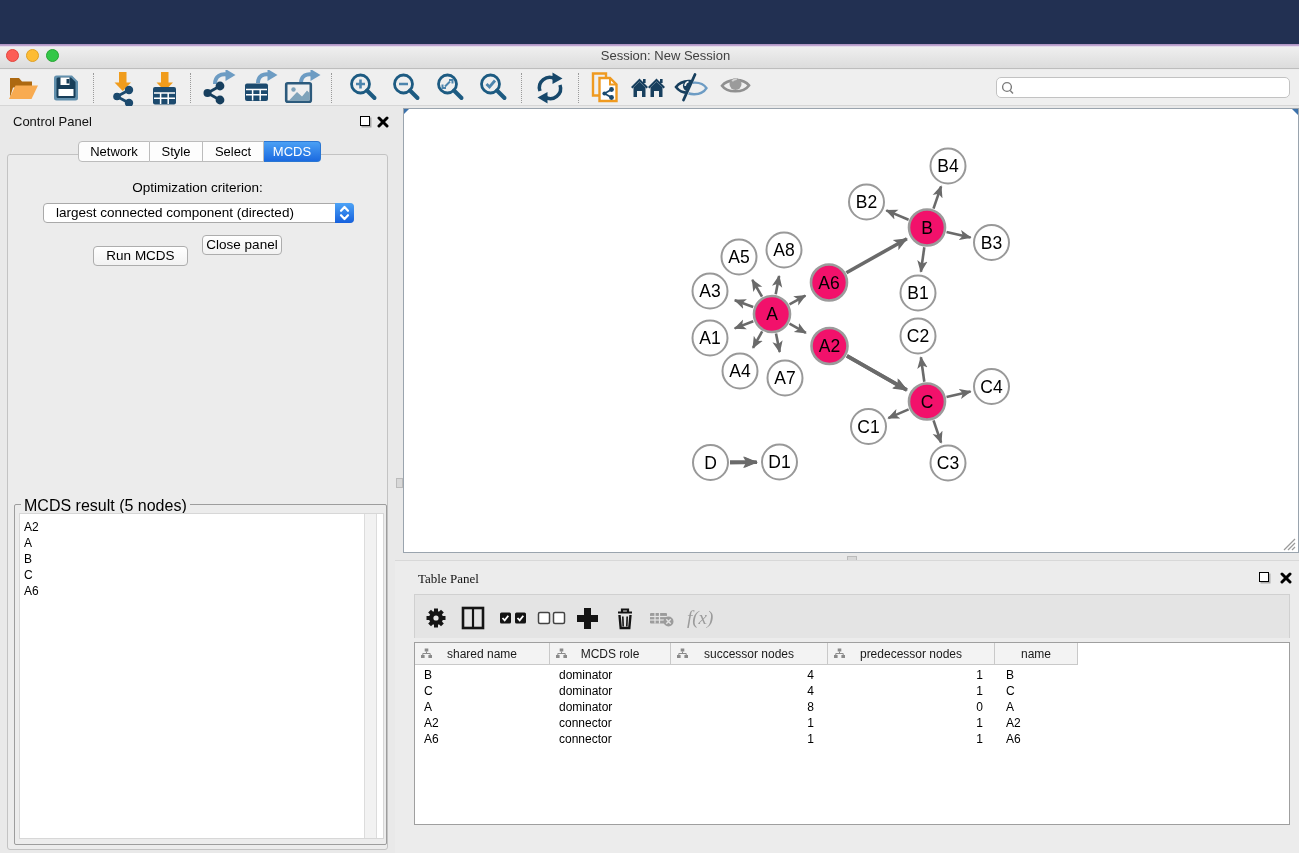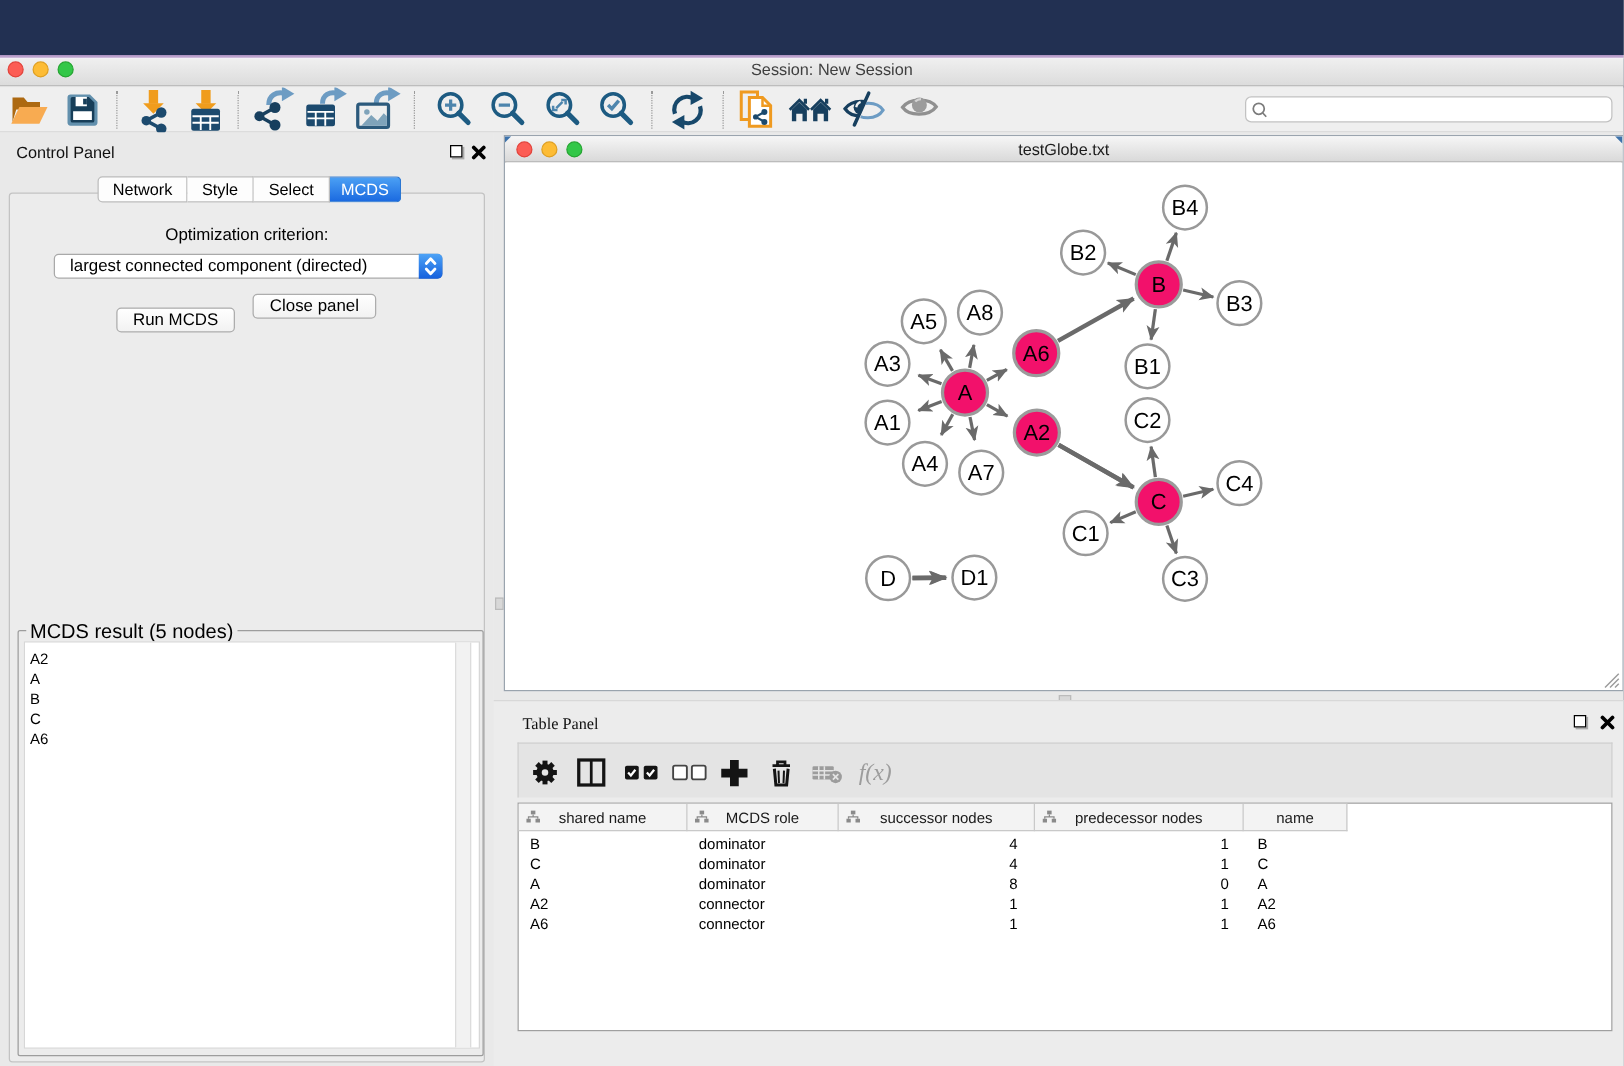--- a/index.html
+++ b/index.html
@@ -286,44 +286,38 @@
       <div class="step">
           <svg width="19" height="20" viewBox="0 0 19 20">
             <g fill="none" stroke="#fff" stroke-width="2.2" stroke-linecap="round" stroke-linejoin="round">
               <path d="M6,7.8 L9.5,4 L13,7.8"></path>
               <path d="M6,12.2 L9.5,16 L13,12.2"></path>
             </g>
           </svg>
         </div>
     </div>
     <div class="btn" style="left:93px; top:140px; width:95px;">Run MCDS</div>
-    <div class="btn" style="left:202px; top:129px; width:99px;">Close panel</div>
+    <div class="btn" style="left:202px; top:129px; width:80px;">Close panel</div>
     <div id="groupbox">
       <div class="glab">MCDS result (5 nodes)</div>
       <div id="mlist">
         <div class="it">A2</div>
           <div class="it">A</div>
           <div class="it">B</div>
           <div class="it">C</div>
           <div class="it">A6</div>
         <div class="sb"></div>
       </div>
     </div>
   </div>
 
   <div id="desk"></div>
   <div class="grip" style="left:396px; top:434px; width:7px; height:10px; background:#d8d8d8; border:1px solid #bbb;"></div>
   <div class="grip" style="left:847px; top:512px; width:10px; height:7px; background:#d8d8d8; border:1px solid #bbb;"></div>
   <div id="netwin">
-    <div class="wtb">
-      <div class="tl t1" style="left:9px"></div>
-        <div class="tl t2" style="left:29px"></div>
-        <div class="tl t3" style="left:49px"></div>
-      <div class="ttl">testGlobe.txt</div>
-    </div>
     <div id="canvas">
       <svg width="892" height="422" viewBox="0 0 892 422">
       <defs>
         <marker id="ar1" markerUnits="userSpaceOnUse" markerWidth="14" markerHeight="12" refX="11" refY="6" orient="auto">
               <path d="M0,0.8 L12,6 L0,11.2 L3,6 Z" fill="#6a6a6a"></path>
             </marker>
         <marker id="ar2" markerUnits="userSpaceOnUse" markerWidth="15" markerHeight="13" refX="13" refY="6.5" orient="auto">
               <path d="M0,0.7 L14,6.5 L0,12.3 L3.2,6.5 Z" fill="#6a6a6a"></path>
             </marker>
       </defs>

